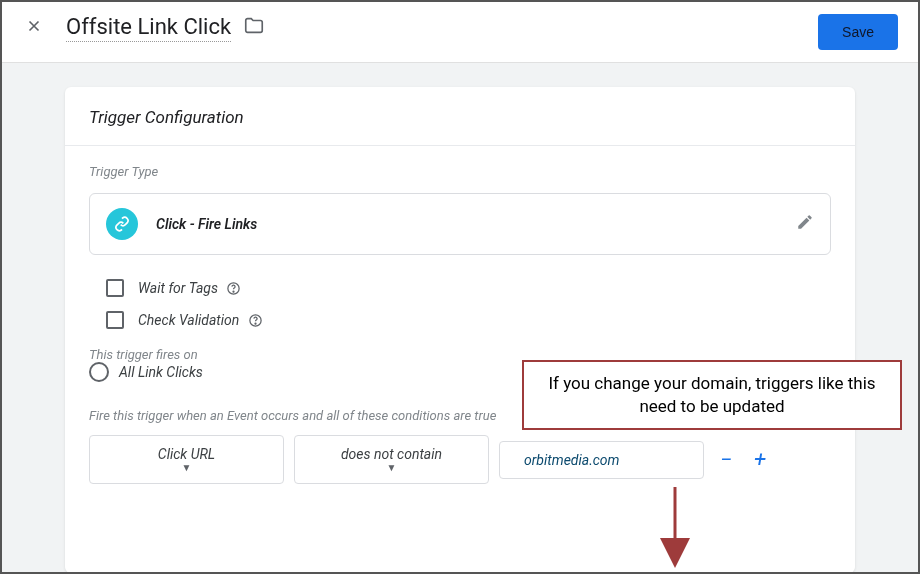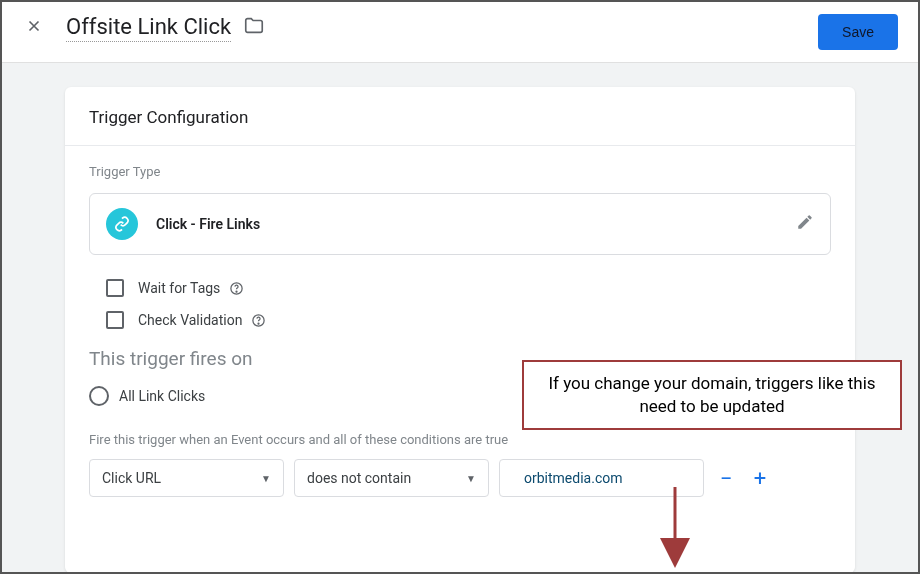--- a/index.html
+++ b/index.html
@@ -66,20 +66,21 @@
       display: flex;
       justify-content: center;
       position: relative;
     }
     .card {
       background: #fff;
       width: 790px;
       border-radius: 6px;
       box-shadow: 0 1px 3px rgba(0,0,0,0.1);
       padding: 0;
+      font-style: italic;
     }
     .card-header {
       padding: 20px 24px 18px;
       border-bottom: 1px solid #e8eaed;
     }
     .card-title {
       font-size: 17px;
       color: #202124;
       font-weight: 400;
     }
@@ -137,24 +138,24 @@
     .help-icon {
       margin-left: 8px;
       color: #5f6368;
       width: 16px;
       height: 16px;
       display: inline-flex;
       align-items: center;
       justify-content: center;
     }
     .fire-label {
-      font-size: 19px;
+      font-size: 13px;
       color: #80868b;
       margin-top: 18px;
-      margin-bottom: 16px;
+      margin-bottom: 0;
     }
     .radio-row {
       display: flex;
       align-items: center;
       gap: 32px;
       margin-bottom: 26px;
     }
     .radio-opt {
       display: flex;
       align-items: center;
@@ -197,20 +198,21 @@
       border-radius: 4px;
       padding: 10px 12px;
       font-size: 14px;
       color: #3c4043;
       display: flex;
       align-items: center;
       justify-content: space-between;
       min-width: 195px;
       cursor: pointer;
       background: #fff;
+      flex-direction: column;
     }
     .text-field {
       border: 1px solid #dadce0;
       border-radius: 4px;
       padding: 10px 24px;
       font-size: 14px;
       color: #0c4a6e;
       min-width: 205px;
       background: #fff;
     }

